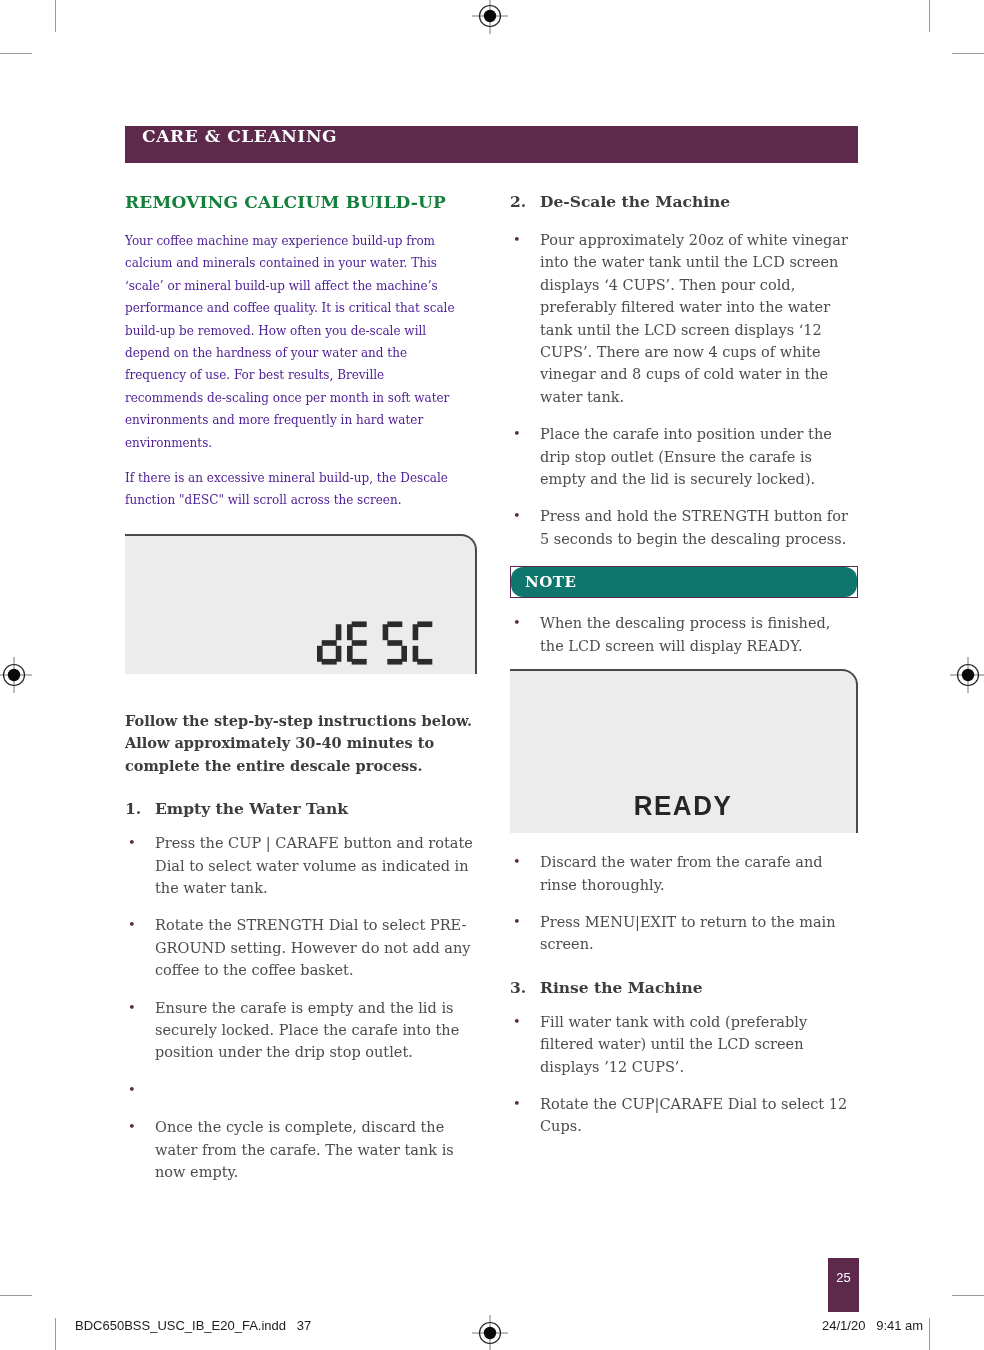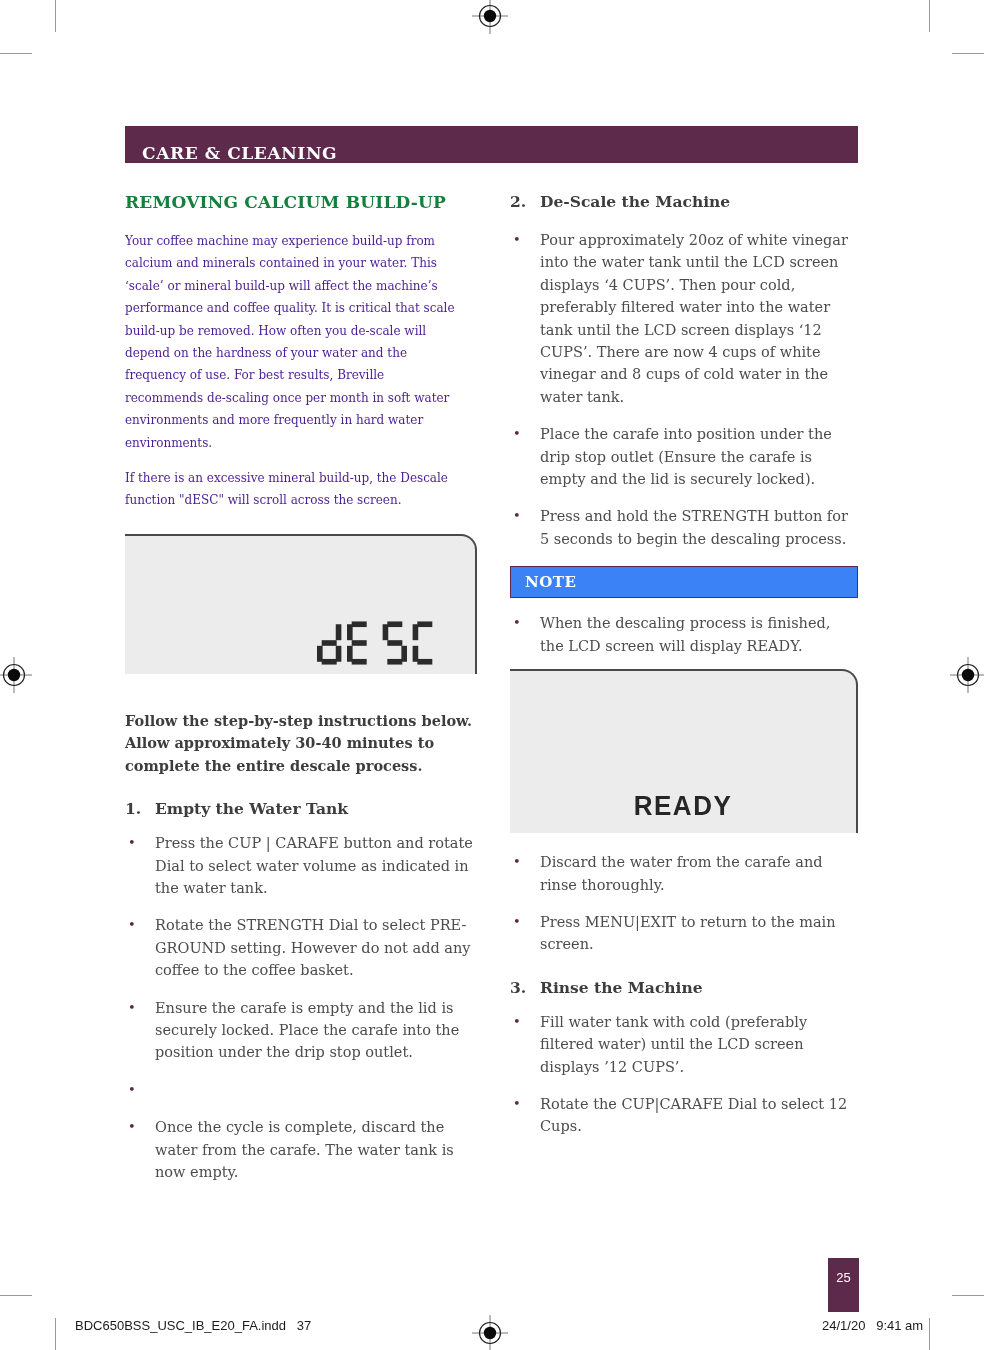--- a/index.html
+++ b/index.html
@@ -5,21 +5,21 @@
   html,body{margin:0;padding:0;}
   body{width:984px;height:1350px;background:#ffffff;font-family:"DejaVu Serif","Liberation Serif",serif;}
   .page{position:relative;width:984px;height:1350px;background:#fff;overflow:hidden;}
 
   
   .crop-h{position:absolute;height:1px;width:32px;background:#9a9a9a;}
   .crop-v{position:absolute;width:1px;height:32px;background:#9a9a9a;}
   .regmark{position:absolute;width:36px;height:36px;}
 
   
-  .header-bar{position:absolute;left:125px;top:126px;width:733px;height:37px;display:flex;align-items:flex-end;padding-left:17px;box-sizing:border-box;}
+  .header-bar{position:absolute;left:125px;top:126px;width:733px;height:37px;display:flex;align-items:flex-start;padding-left:17px;box-sizing:border-box;}
   .header-bar .title{color:#fff;font-weight:700;font-size:17px;letter-spacing:.6px;}
 
   
   .col{position:absolute;top:192px;}
   .col-left{left:125px;width:352px;}
   .col-right{left:510px;width:348px;}
 
   h2.section{font-size:17px;font-weight:700;color:#15803d;letter-spacing:.2px;margin:0 0 18px 0;}
   p.body{font-size:12px;line-height:22.4px;color:#4c1d95;margin:0 16px 13px 0;}
   p.body-bold{font-size:14.5px;line-height:22.4px;color:#3d3d3d;font-weight:700;margin:36px 0 0 0;}
@@ -168,21 +168,21 @@
           <span class="dot">•</span>
           <span class="btxt">Place the carafe into position under the drip stop outlet (Ensure the carafe is empty and the lid is securely locked).</span>
         </li>
       <li>
           <span class="dot">•</span>
           <span class="btxt">Press and hold the STRENGTH button for 5 seconds to begin the descaling process.</span>
         </li>
     </ul>
 
     <div class="note-box" style="border-color: rgb(93, 42, 76);">
-      <div class="note-head plum-bg" style="background: #3b82f6;">
+      <div class="note-head plum-bg" style="background: #0f766e; border-radius: 12px;">
         <span>NOTE</span>
       </div>
     </div>
 
     <ul class="bullets after-note">
       <li>
           <span class="dot">•</span>
           <span class="btxt">When the descaling process is finished, the LCD screen will display READY.</span>
         </li>
     </ul>

